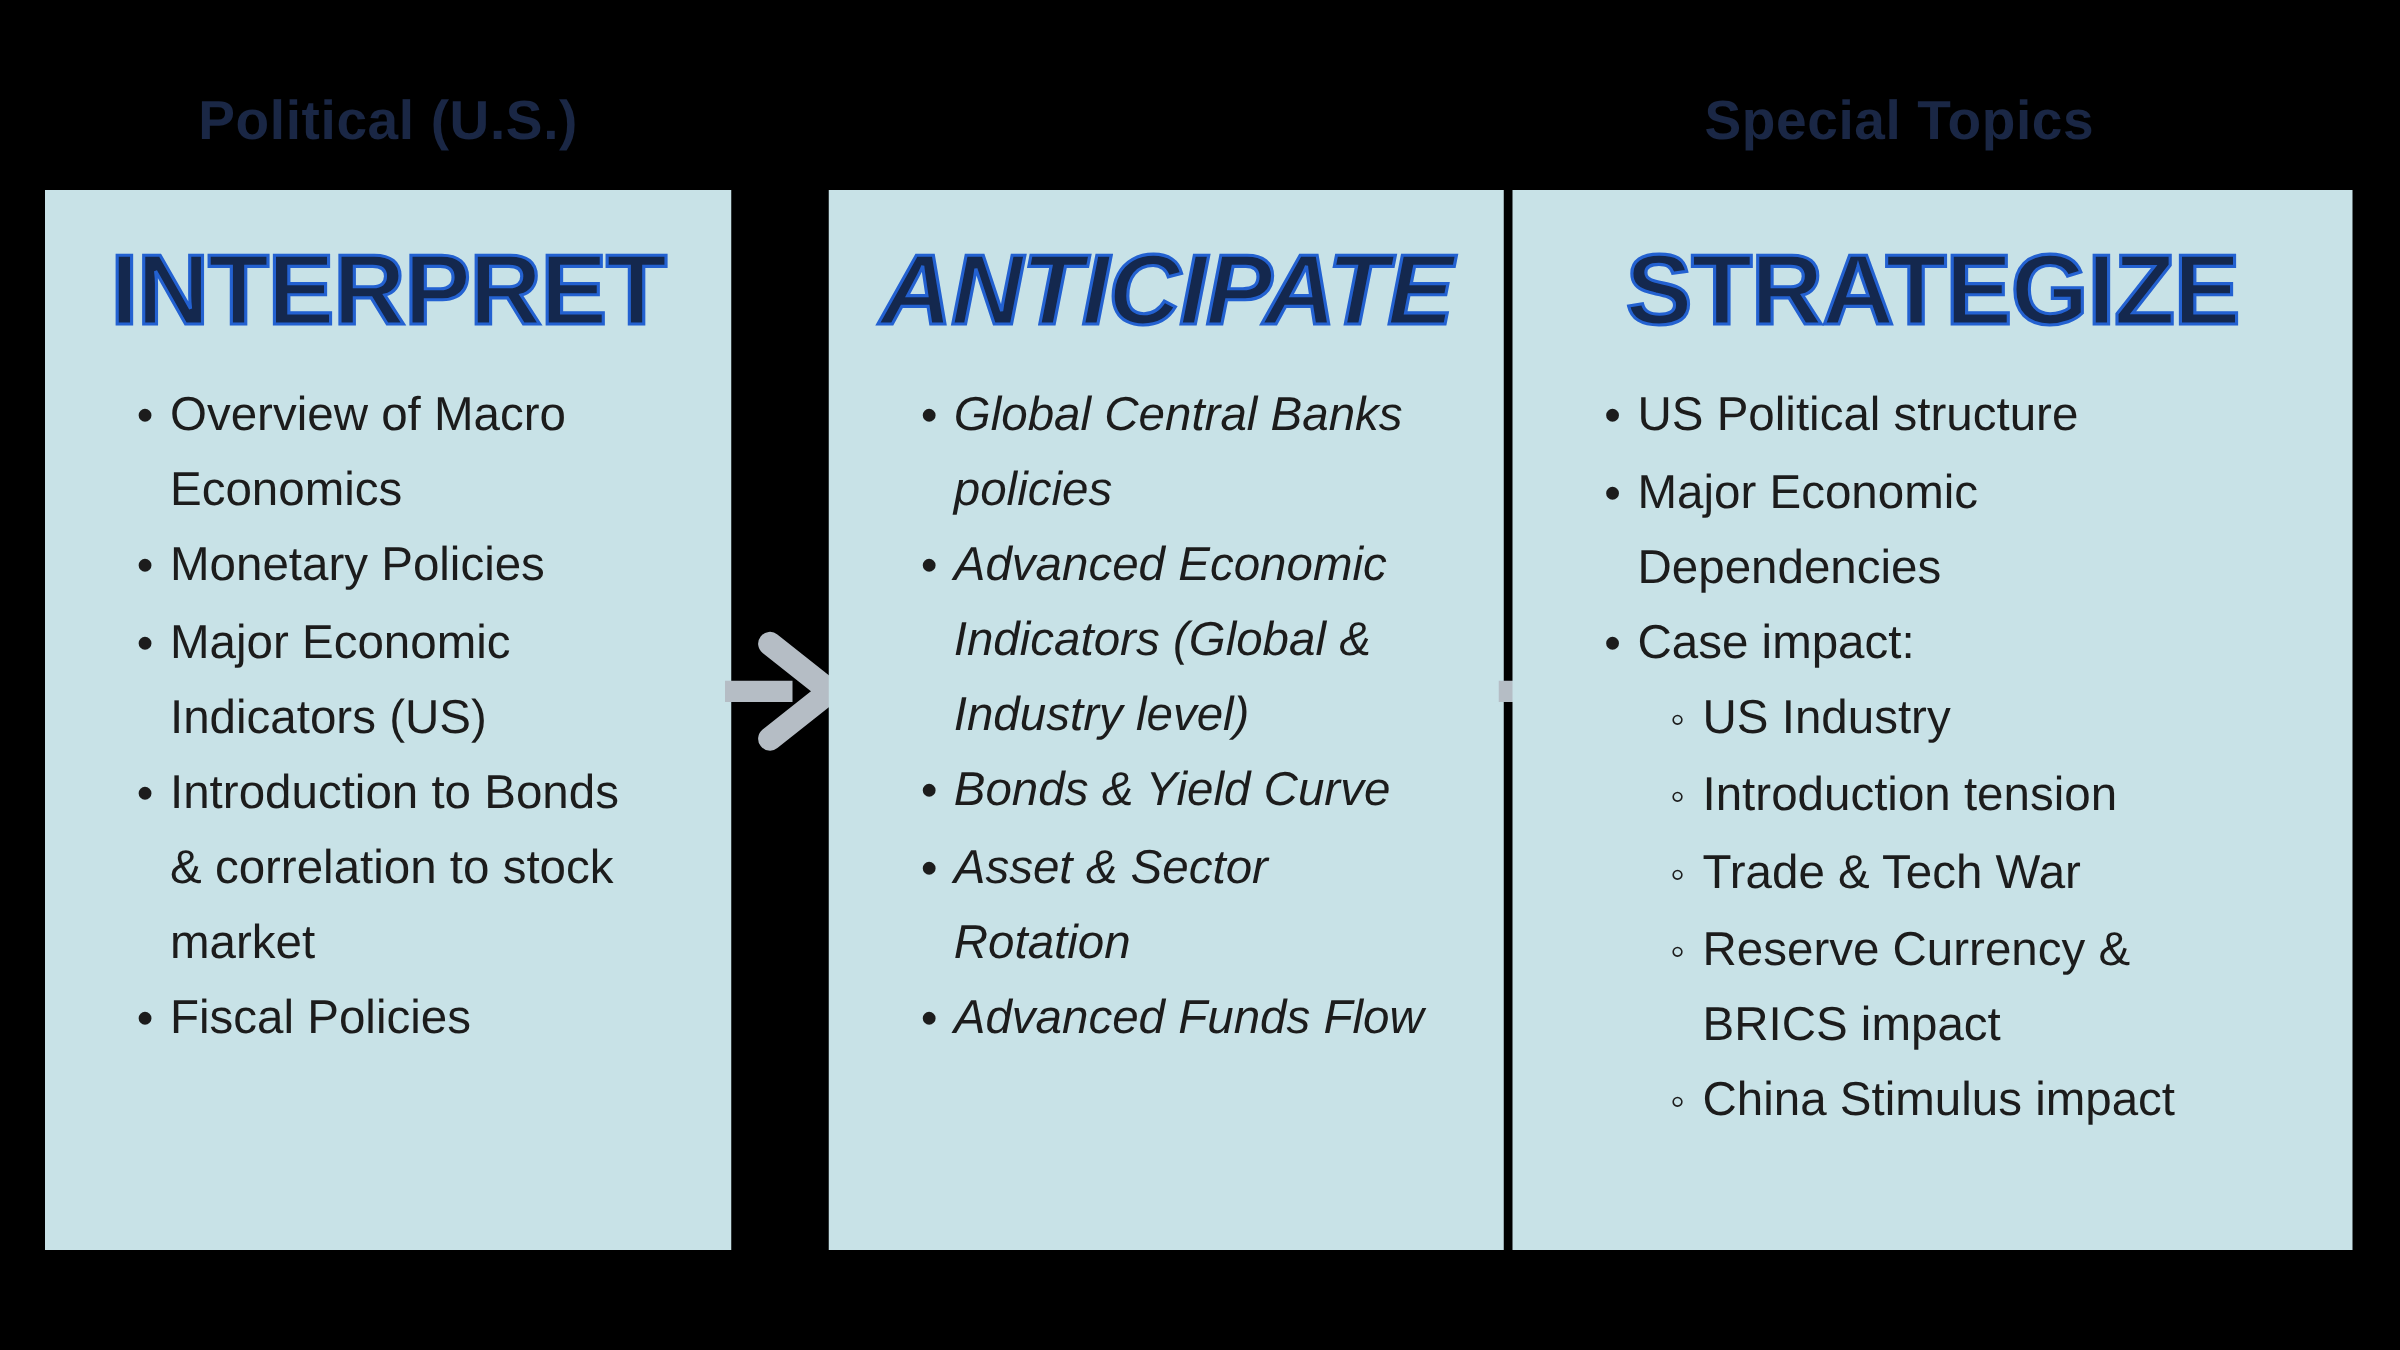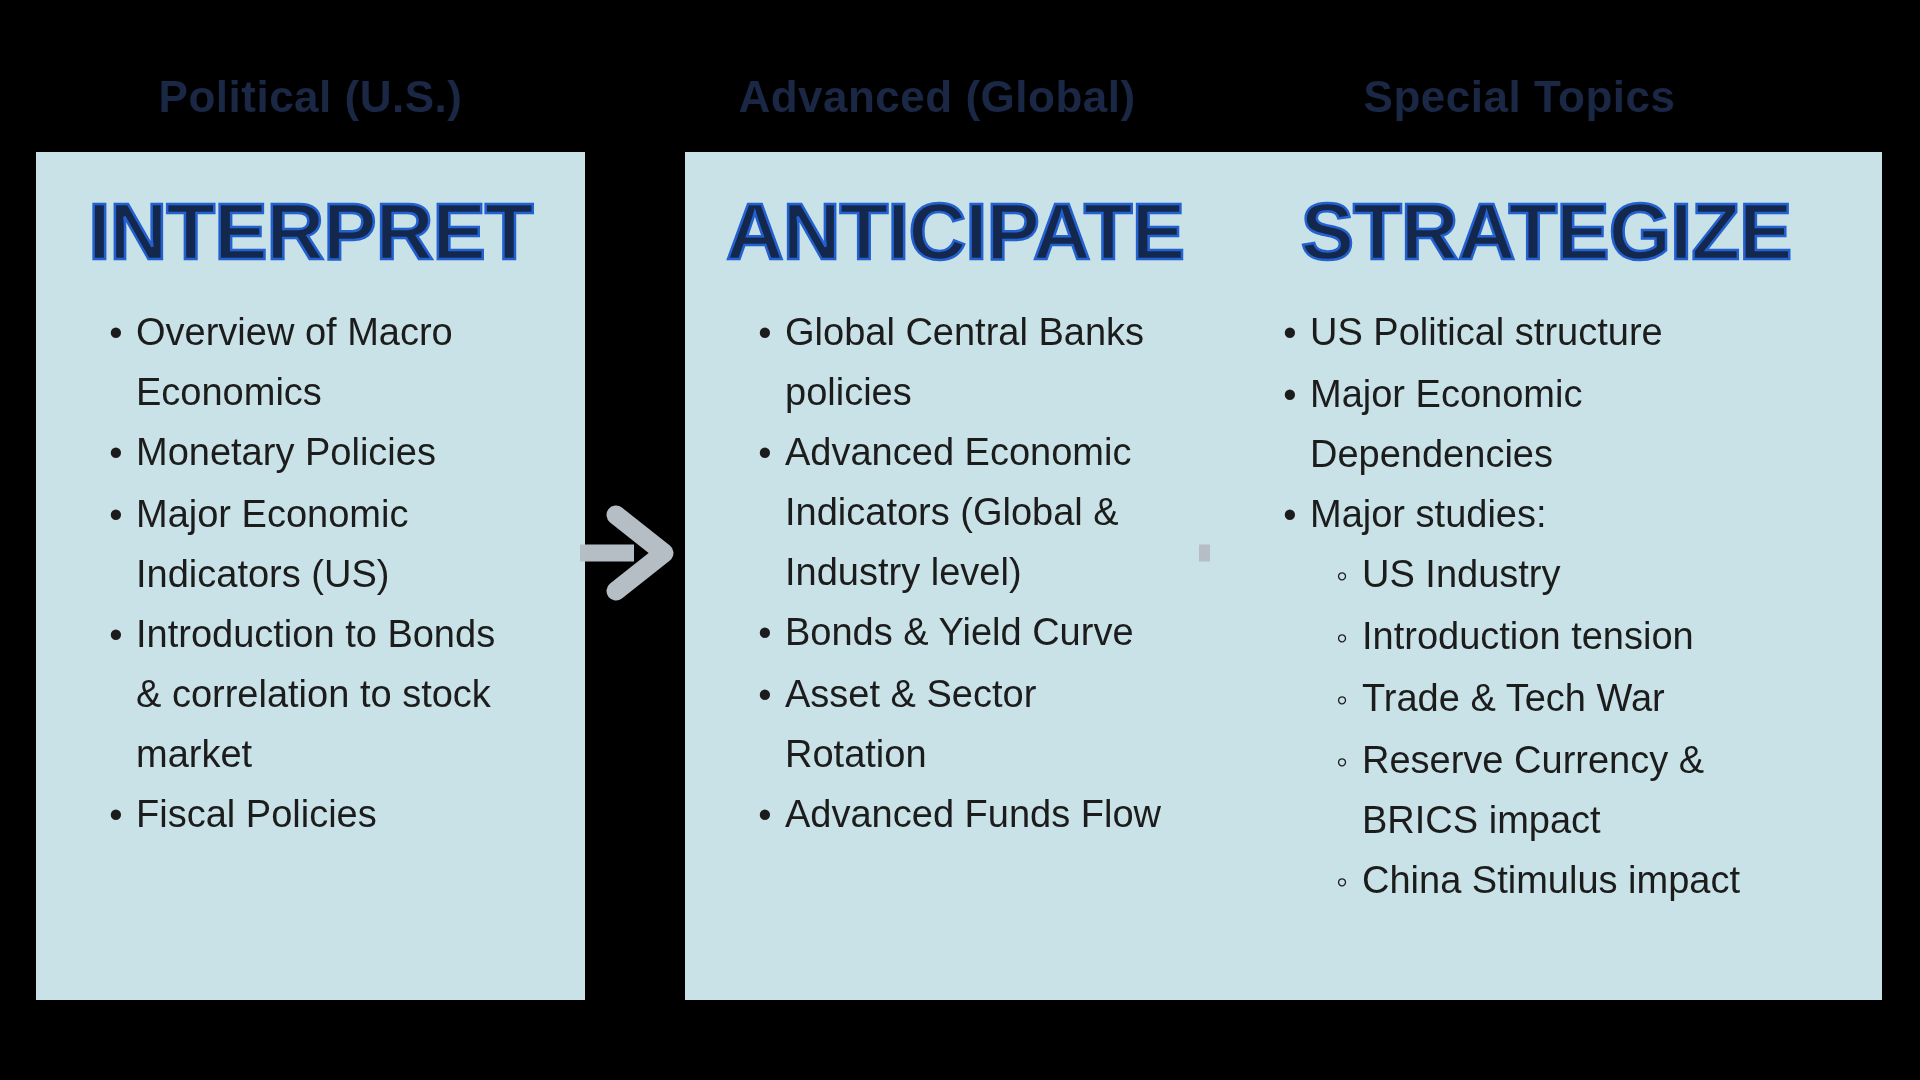--- a/index.html
+++ b/index.html
@@ -49,33 +49,32 @@
 
   .flow-arrow {
     position:absolute; top:498px; width:100px; height:110px;
     color: var(--arrow, #b5bdc5);
   }
 
   
   .h0 { left:36px;   width:549px; }
   .b0 { left:36px;   width:549px; }
   .h1 { left:667px;  width:540px; }
-  .b1 { left:685px;  width:540px; }
+  .b1 { left:663px;  width:540px;font-style:italic; }
   .h2 { left:1216px; width:607px; }
   .b2 { left:1210px; width:672px; }
   .a0 { left:576px; }
   .a1 { left:1195px; }
 </style>
 </head>
 <body>
 
 <div class="stage">
 
   <div class="col-header h0">Political (U.S.)</div>
-  <div class="col-header h1">Advanced (Global)</div>
   <div class="col-header h2">Special Topics</div>
 
   <div class="box b0">
     <div class="box-title">INTERPRET</div>
     <ul class="list">
         <li class="item">
           <span class="marker">•</span>
           <div class="item-body">
             <span class="item-text">Overview of Macro
 Economics</span>
@@ -173,21 +172,21 @@
         <li class="item">
           <span class="marker">•</span>
           <div class="item-body">
             <span class="item-text">Major Economic
 Dependencies</span>
           </div>
         </li>
         <li class="item">
           <span class="marker">•</span>
           <div class="item-body">
-            <span class="item-text">Major studies:</span>
+            <span class="item-text">Case impact:</span>
             <ul class="sublist">
               <li class="item">
                 <span class="marker sub">◦</span>
                 <span class="item-text">US Industry</span>
               </li>
               <li class="item">
                 <span class="marker sub">◦</span>
                 <span class="item-text">Introduction tension</span>
               </li>
               <li class="item">

